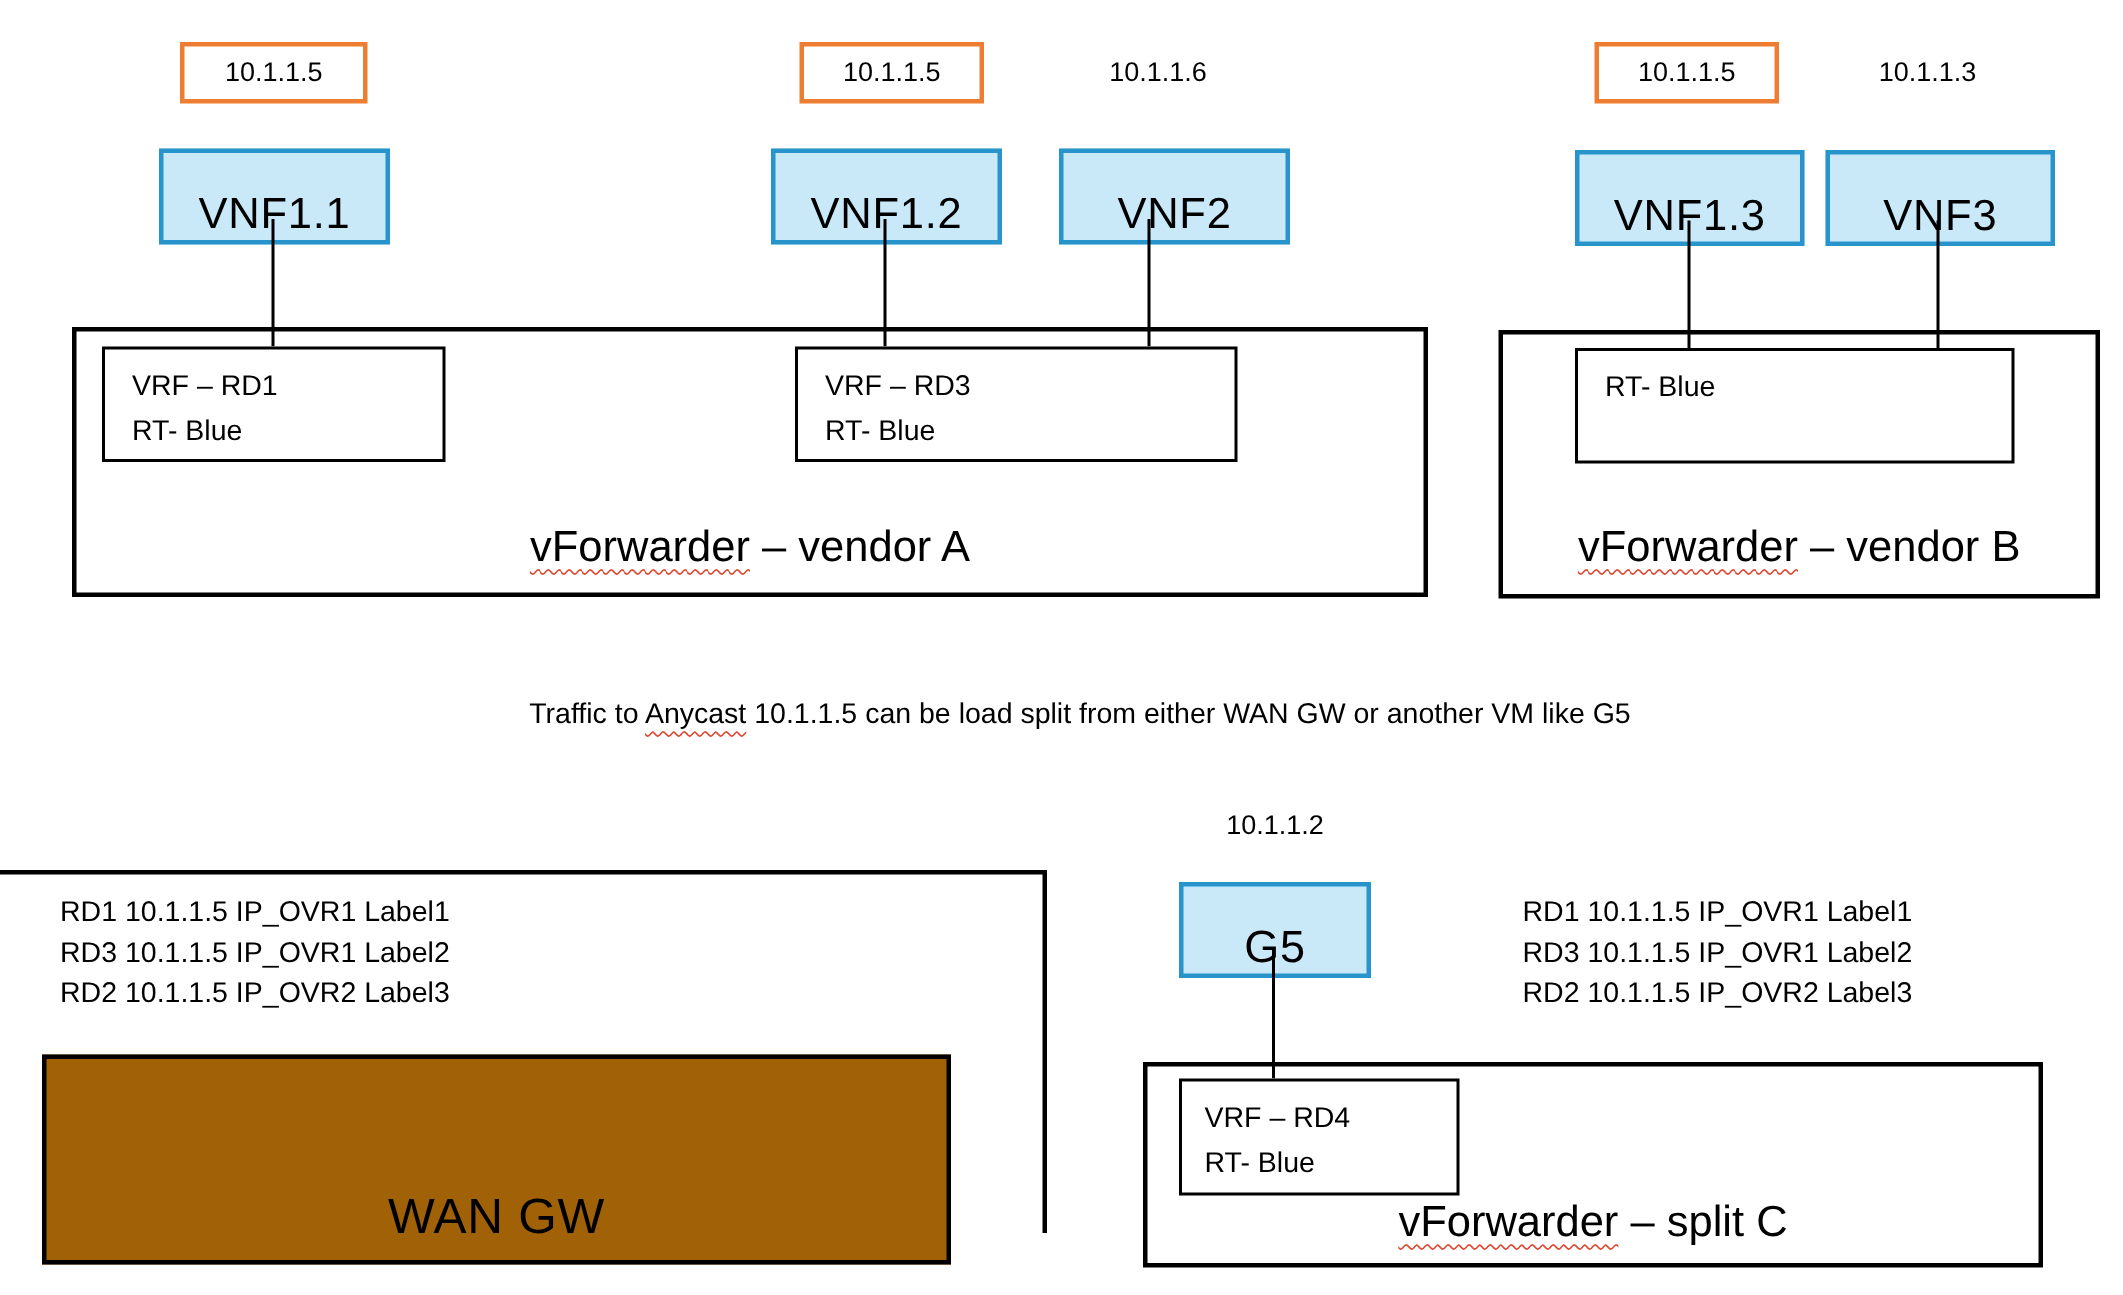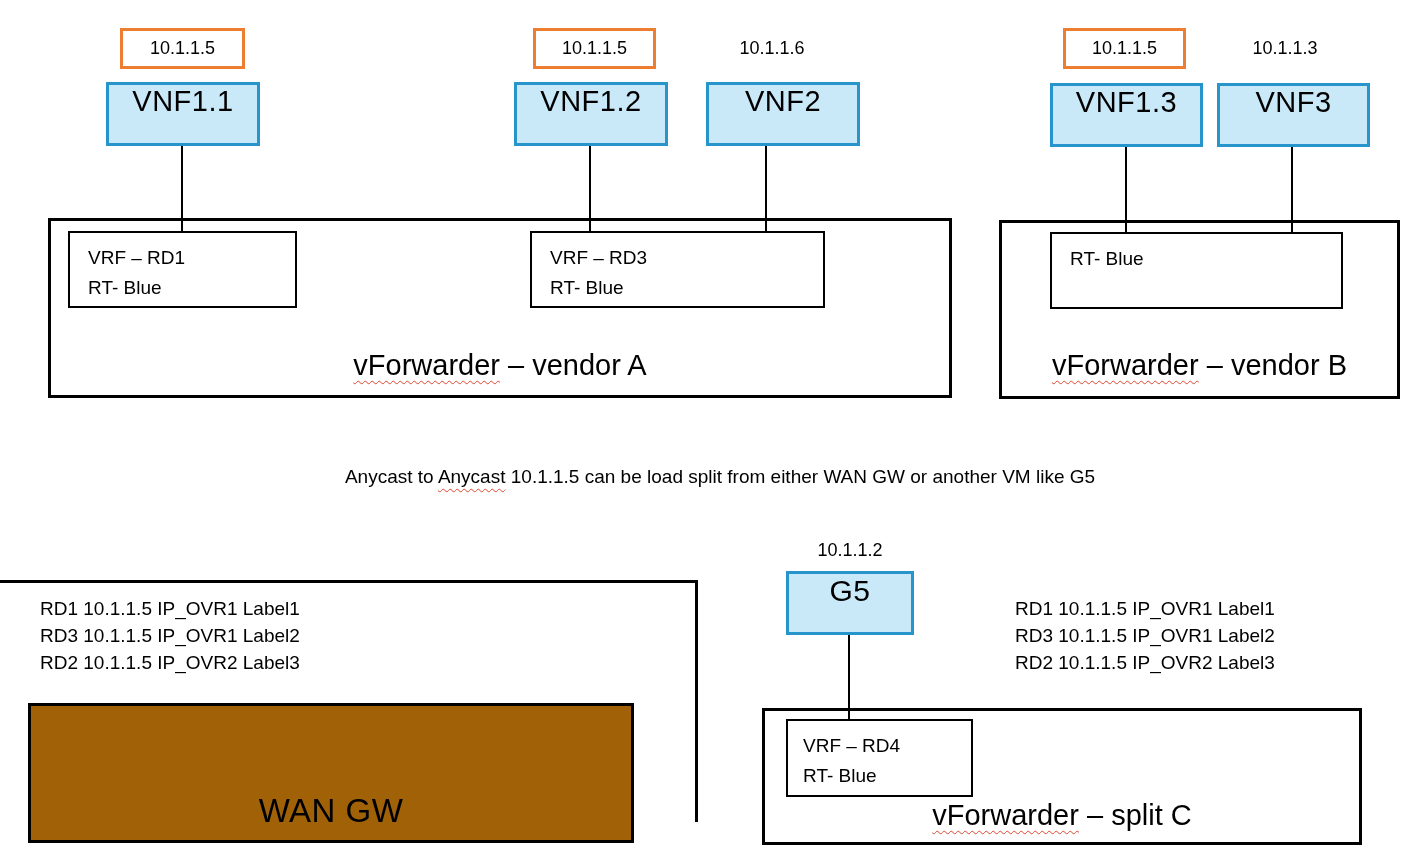--- a/index.html
+++ b/index.html
@@ -4,22 +4,22 @@
 <style>
   html,body{margin:0;padding:0;background:#ffffff;}
   *{box-sizing:border-box;}
   .canvas{
     position:relative;width:1415px;height:863px;background:#fff;
     font-family:"Liberation Sans",sans-serif;color:#000;overflow:hidden;
   }
   .node{
     position:absolute;background:var(--node-fill,#C9E8F8);
     border:3px solid var(--node-border,#2794CC);
-    display:flex;align-items:flex-start;justify-content:center;
-    font-size:29px;letter-spacing:0.5px;
+    display:flex;align-items:flex-end;justify-content:center;
+    font-size:29px;letter-spacing:0.5px;margin-top:17px;
   }
   .ipbox{
     position:absolute;border:3px solid var(--ip-border,#ED7D31);background:#fff;
     display:flex;align-items:center;justify-content:center;font-size:18px;
   }
   .iplabel{position:absolute;font-size:18px;text-align:center;}
   .bigbox{position:absolute;border:3px solid #000;background:transparent;}
   .vrfbox{
     position:absolute;border:2px solid #000;background:#fff;
     font-size:19px;line-height:30px;padding:10px 0 0 18px;
@@ -95,21 +95,21 @@
 
   <div class="bigbox" style="left:999px;top:220px;width:401px;height:179px;"></div>
   <div class="vrfbox" style="left:1050px;top:232px;width:293px;height:77px;">
     <div>RT- Blue</div>
   </div>
   <div class="title" style="left:999px;top:346px;width:401px;">
     <span class="squig">vForwarder</span><span> – vendor B</span>
   </div>
 
   <div class="caption" style="left:280px;top:466px;width:880px;">
-    <span>Anycast to </span><span class="squig">Anycast</span><span> 10.1.1.5 can be load split from either WAN GW or another VM like G5</span>
+    <span>Traffic to </span><span class="squig">Anycast</span><span> 10.1.1.5 can be load split from either WAN GW or another VM like G5</span>
   </div>
 
   <div class="openbox" style="left:0px;top:580px;width:698px;height:242px;"></div>
   <div class="routes" style="left:40px;top:595px;">
     <div>RD1 10.1.1.5 IP_OVR1 Label1</div>
     <div>RD3 10.1.1.5 IP_OVR1 Label2</div>
     <div>RD2 10.1.1.5 IP_OVR2 Label3</div>
   </div>
   <div class="wangw" style="left:28px;top:703px;width:606px;height:140px;">
     <span>WAN GW</span>

